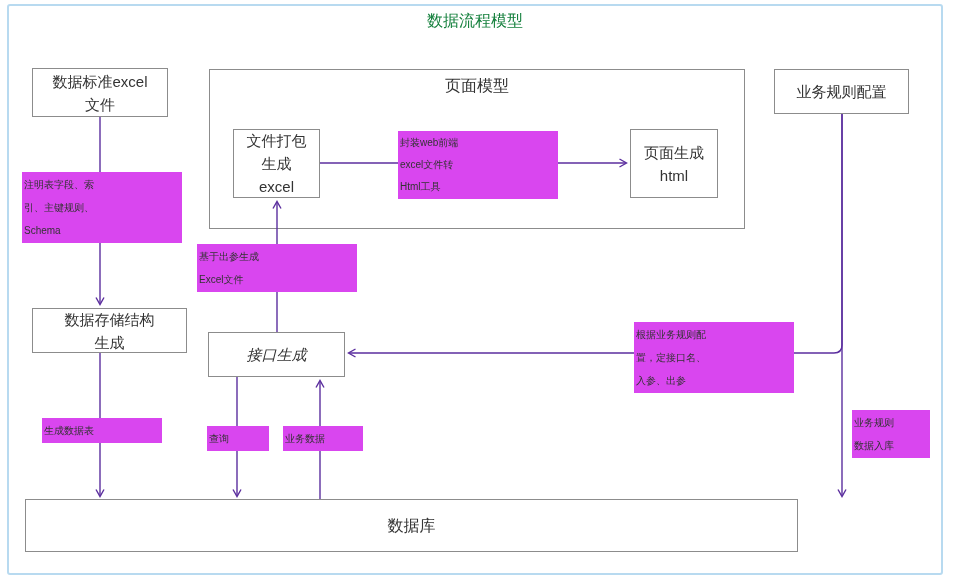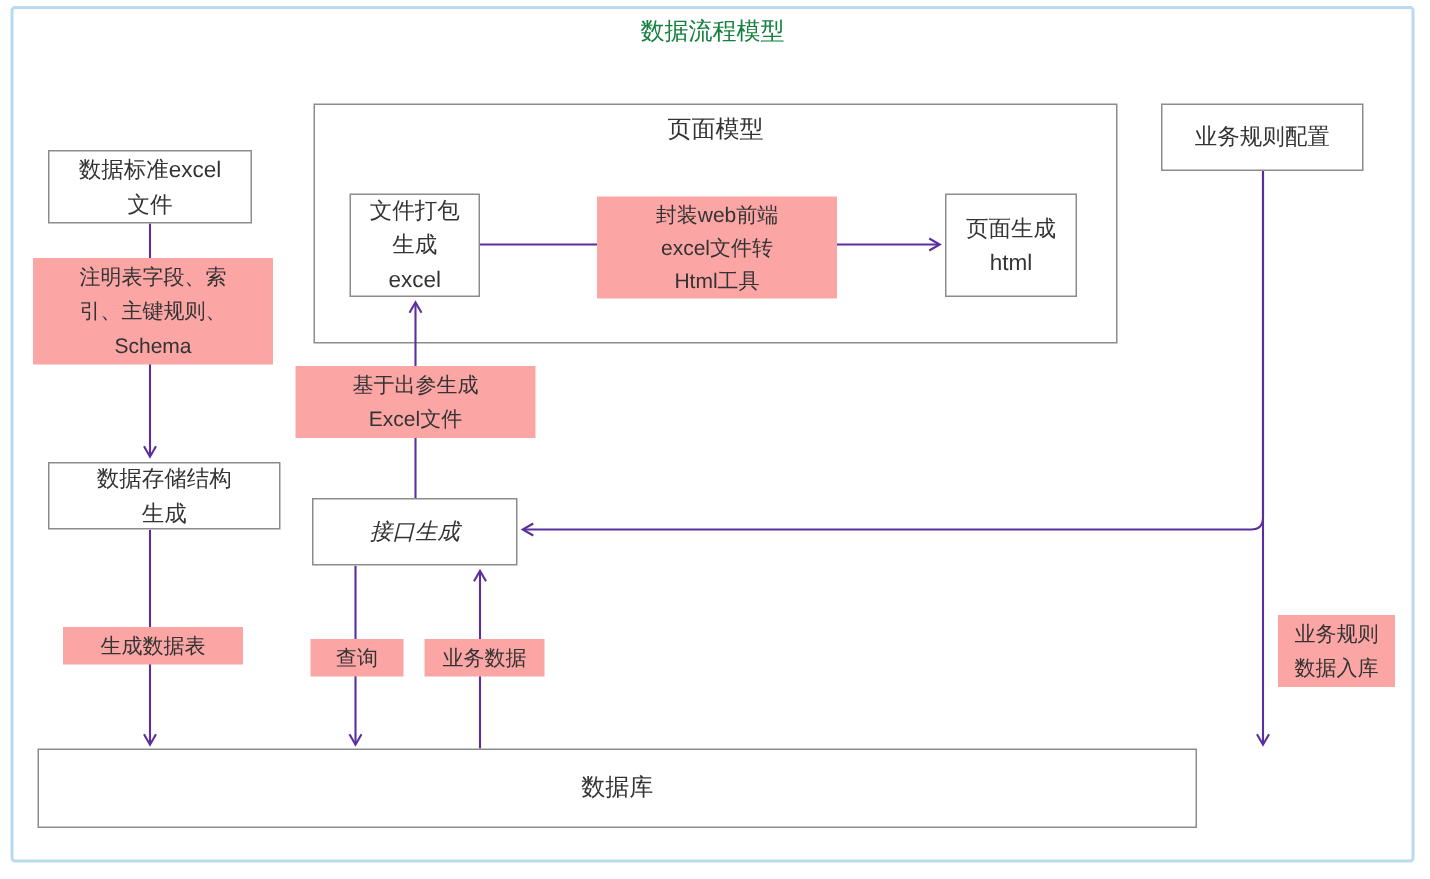--- a/index.html
+++ b/index.html
@@ -5,22 +5,22 @@
   html,body{margin:0;padding:0;background:#ffffff;}
   body{font-family:"Liberation Sans","DejaVu Sans",sans-serif;color:#333333;}
   .stage{position:relative;width:953px;height:586px;background:#ffffff;overflow:hidden;}
   .frame{position:absolute;left:7px;top:4px;width:936px;height:571px;border:2px solid #b8daf0;border-radius:3px;background:#ffffff;box-sizing:border-box;}
   .title{position:absolute;left:7px;top:11px;width:936px;text-align:center;font-size:16px;color:#15803d;}
   .node{position:absolute;border:1px solid #8c8c8c;background:#ffffff;box-sizing:border-box;
         display:flex;align-items:center;justify-content:center;text-align:center;
         font-size:15px;line-height:23px;white-space:pre-line;z-index:3;}
   .container-box{position:absolute;border:1px solid #8c8c8c;background:transparent;box-sizing:border-box;z-index:0;}
   .container-title{position:absolute;left:0;top:6px;width:100%;text-align:center;font-size:16px;color:#333333;}
-  .elabel{position:absolute;background:#fca5a5;color:#333333;font-size:14px;line-height:23px;
-          text-align:center;white-space:pre-line;z-index:2;padding:1px 2px;box-sizing:border-box;}
+  .elabel{position:absolute;background:#d946ef;color:#333333;font-size:10px;line-height:23px;
+          text-align:left;white-space:pre-line;z-index:2;padding:1px 2px;box-sizing:border-box;}
   svg.edges{position:absolute;left:0;top:0;width:953px;height:586px;z-index:1;}
 </style>
 </head>
 <body>
 
 <div class="stage">
 
   <div class="frame"></div>
   <div class="title">数据流程模型</div>
 
@@ -39,21 +39,21 @@
       <path d="M320,163 H626" marker-end="url(#arr)"></path>
       <path d="M842,114 V345 Q842,353 834,353 H349" marker-end="url(#arr)"></path>
       <path d="M842,114 V496" marker-end="url(#arr)"></path>
     </g>
   </svg>
 
   <div class="container-box" style="left:209px;top:69px;width:536px;height:160px;">
     <div class="container-title">页面模型</div>
   </div>
 
-  <div class="node" style="left:32px;top:68px;width:136px;height:49px;margin-top:32px;">数据标准excel
+  <div class="node" style="left:32px;top:68px;width:136px;height:49px;">数据标准excel
 文件</div>
 
   <div class="node" style="left:233px;top:129px;width:87px;height:69px;">文件打包
 生成
 excel</div>
 
   <div class="node" style="left:630px;top:129px;width:88px;height:69px;">页面生成
 html</div>
 
   <div class="node" style="left:774px;top:69px;width:135px;height:45px;">业务规则配置</div>
@@ -75,17 +75,20 @@
 Excel文件</div>
 
   <div class="elabel" style="left:398px;top:131px;width:160px;line-height:22px;">封装web前端
 excel文件转
 Html工具</div>
 
   <div class="elabel" style="left:207px;top:426px;width:62px;">查询</div>
 
   <div class="elabel" style="left:283px;top:426px;width:80px;">业务数据</div>
 
+  <div class="elabel" style="left:634px;top:322px;width:160px;">根据业务规则配
+置，定接口名、
+入参、出参</div>
 
   <div class="elabel" style="left:852px;top:410px;width:78px;">业务规则
 数据入库</div>
 
 </div>
 
 </body></html>

